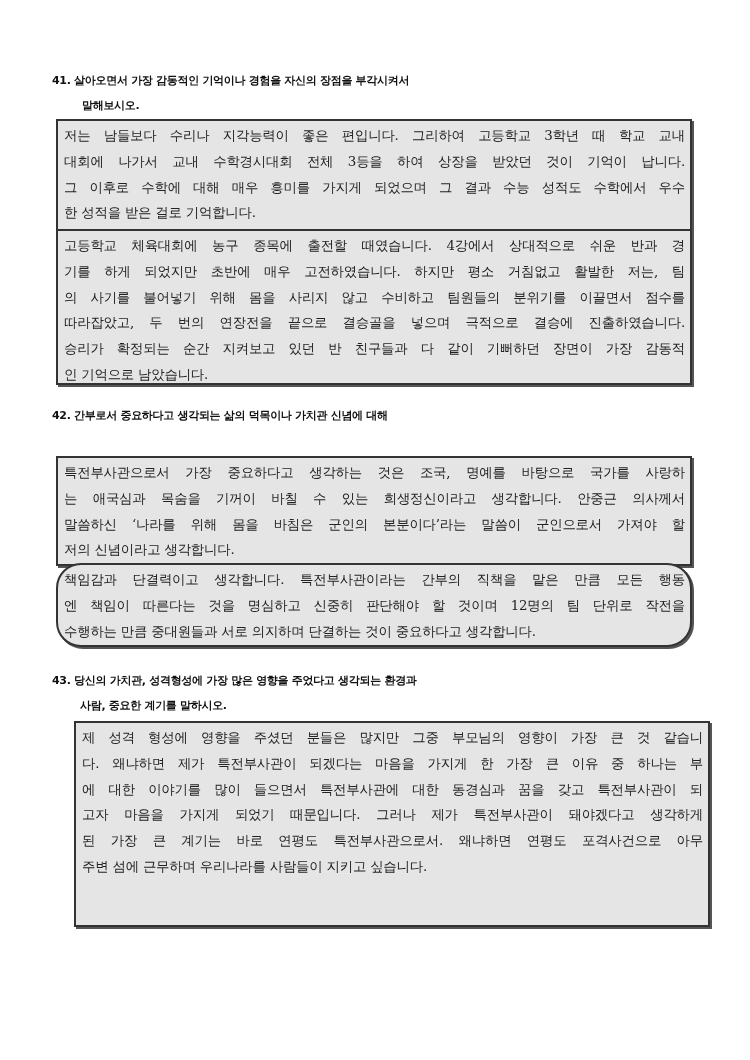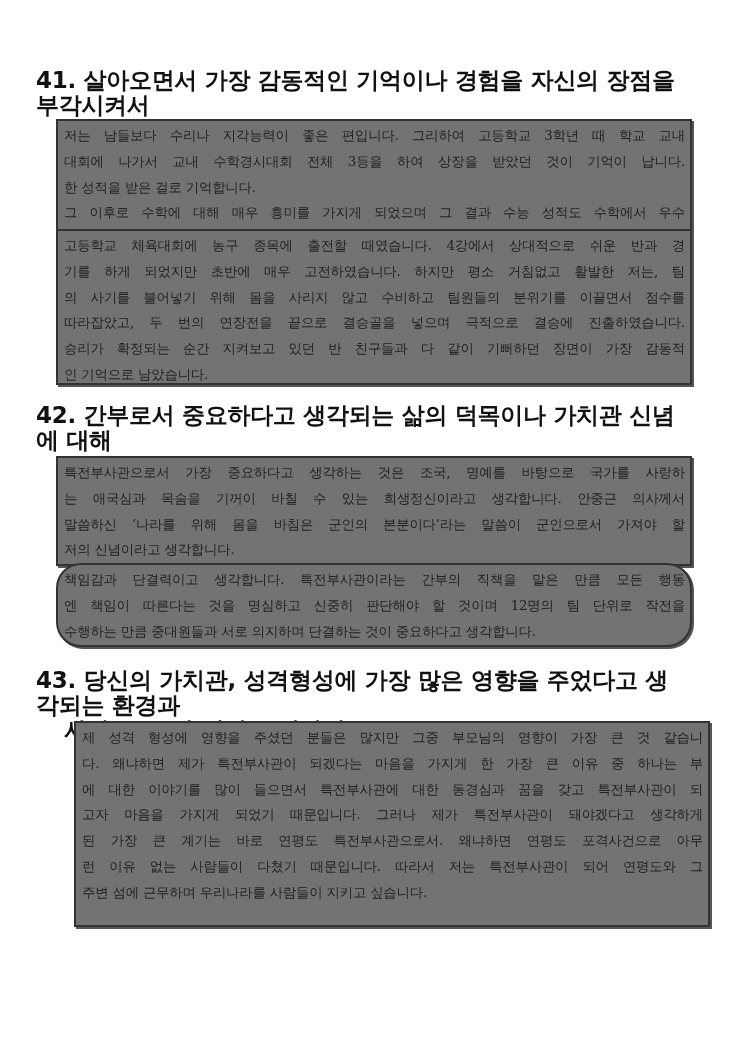--- a/index.html
+++ b/index.html
@@ -1,53 +1,53 @@
 <!DOCTYPE html>
 <html><head>
 <meta charset="utf-8">
 <style>
   html, body { margin:0; padding:0; background:#ffffff; }
   body { width:750px; height:1060px; position:relative; overflow:hidden; color:#111; }
   .page { position:absolute; left:0; top:0; width:750px; height:1060px; }
   .question {
-    position:absolute; left:36px; width:640px;
+    position:absolute; left:52px; width:640px;
     font-family:"DejaVu Sans", sans-serif; font-weight:bold;
-    font-size:23px; line-height:25px; color:#111; letter-spacing:-0.3px;
+    font-size:11px; line-height:25px; color:#111; letter-spacing:-0.3px;
   }
   .question .l2 { display:block; }
   .answer {
     position:absolute; left:56px; width:621px;
     border:2px solid #333;
     box-shadow: 2px 2px 0 #555;
     padding:2px 5px 2px 6px;
     font-family:"DejaVu Serif", serif;
     font-size:13.4px; line-height:25.8px; color:#222;
     text-align:justify; text-align-last:left;
     word-break:keep-all; letter-spacing:-0.2px;
     box-sizing:content-box;
-    background:#737373;
+    background:#e5e5e5;
   }
   .answer .ln { display:block; white-space:nowrap; text-align:justify; text-align-last:justify; }
   .answer .ln.last { text-align-last:left; }
 </style>
 </head>
 <body>
 
 <div class="page">
 
   <div class="question" style="top:68px;">
     <span class="l1">41. 살아오면서 가장 감동적인 기억이나 경험을 자신의 장점을 부각시켜서</span>
     <span class="l2" style="padding-left:30px;">말해보시오.</span>
   </div>
 
   <div class="answer" style="top:119px; height:104px;">
     <span class="ln">저는 남들보다 수리나 지각능력이 좋은 편입니다. 그리하여 고등학교 3학년 때 학교 교내</span>
     <span class="ln">대회에 나가서 교내 수학경시대회 전체 3등을 하여 상장을 받았던 것이 기억이 납니다.</span>
+    <span class="ln">그 이후로 수학에 대해 매우 흥미를 가지게 되었으며 그 결과 수능 성적도 수학에서 우수</span>
     <span class="ln last">한 성적을 받은 걸로 기억합니다.</span>
-    <span class="ln">그 이후로 수학에 대해 매우 흥미를 가지게 되었으며 그 결과 수능 성적도 수학에서 우수</span>
   </div>
 
   <div class="answer" style="top:229px; height:148px;">
     <span class="ln">고등학교 체육대회에 농구 종목에 출전할 때였습니다. 4강에서 상대적으로 쉬운 반과 경</span>
     <span class="ln">기를 하게 되었지만 초반에 매우 고전하였습니다. 하지만 평소 거침없고 활발한 저는, 팀</span>
     <span class="ln">의 사기를 불어넣기 위해 몸을 사리지 않고 수비하고 팀원들의 분위기를 이끌면서 점수를</span>
     <span class="ln">따라잡았고, 두 번의 연장전을 끝으로 결승골을 넣으며 극적으로 결승에 진출하였습니다.</span>
     <span class="ln">승리가 확정되는 순간 지켜보고 있던 반 친구들과 다 같이 기뻐하던 장면이 가장 감동적</span>
     <span class="ln last">인 기억으로 남았습니다.</span>
   </div>
@@ -74,17 +74,16 @@
     <span class="l1">43. 당신의 가치관, 성격형성에 가장 많은 영향을 주었다고 생각되는 환경과</span>
     <span class="l2" style="padding-left:28px;">사람, 중요한 계기를 말하시오.</span>
   </div>
 
   <div class="answer" style="top:721px; height:198px;margin-left:18px;">
     <span class="ln">제 성격 형성에 영향을 주셨던 분들은 많지만 그중 부모님의 영향이 가장 큰 것 같습니</span>
     <span class="ln">다. 왜냐하면 제가 특전부사관이 되겠다는 마음을 가지게 한 가장 큰 이유 중 하나는 부</span>
     <span class="ln">에 대한 이야기를 많이 들으면서 특전부사관에 대한 동경심과 꿈을 갖고 특전부사관이 되</span>
     <span class="ln">고자 마음을 가지게 되었기 때문입니다. 그러나 제가 특전부사관이 돼야겠다고 생각하게</span>
     <span class="ln">된 가장 큰 계기는 바로 연평도 특전부사관으로서. 왜냐하면 연평도 포격사건으로 아무</span>
-    <span class="ln">런 이유 없는 사람들이 다쳤기 때문입니다. 따라서 저는 특전부사관이 되어 연평도와 그</span>
     <span class="ln last">주변 섬에 근무하며 우리나라를 사람들이 지키고 싶습니다.</span>
   </div>
 
 </div>
 
 </body></html>

